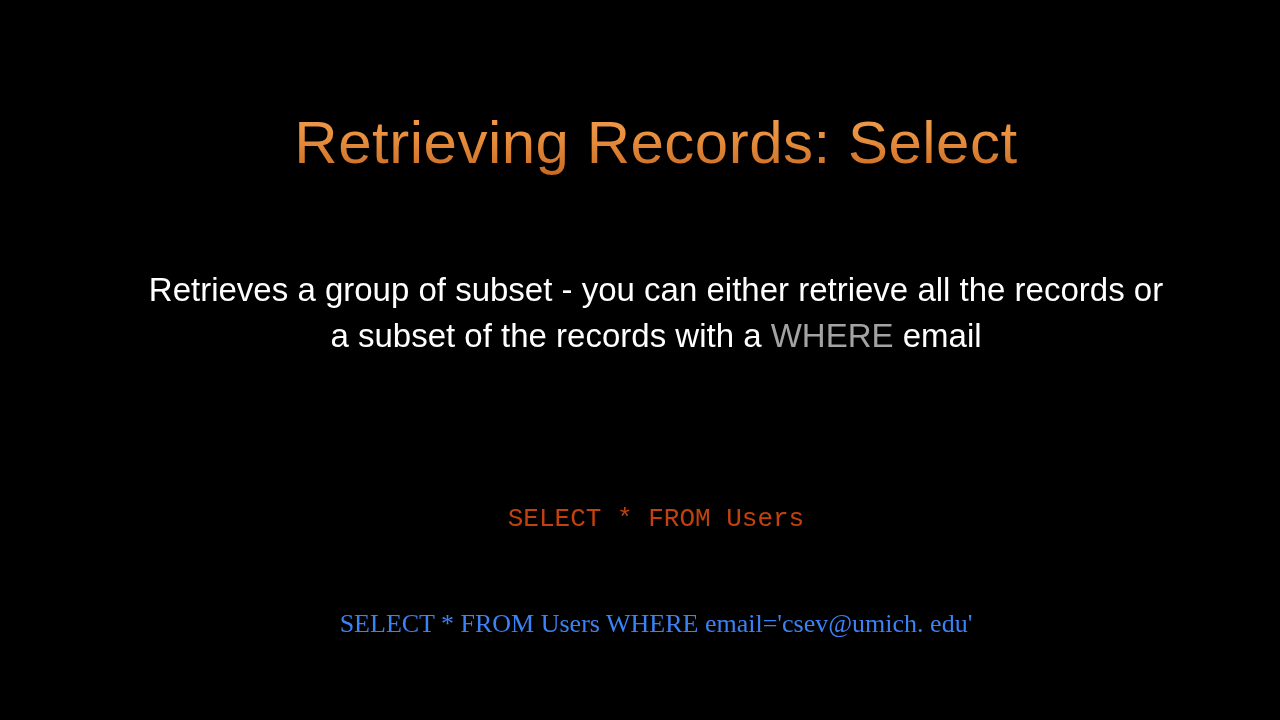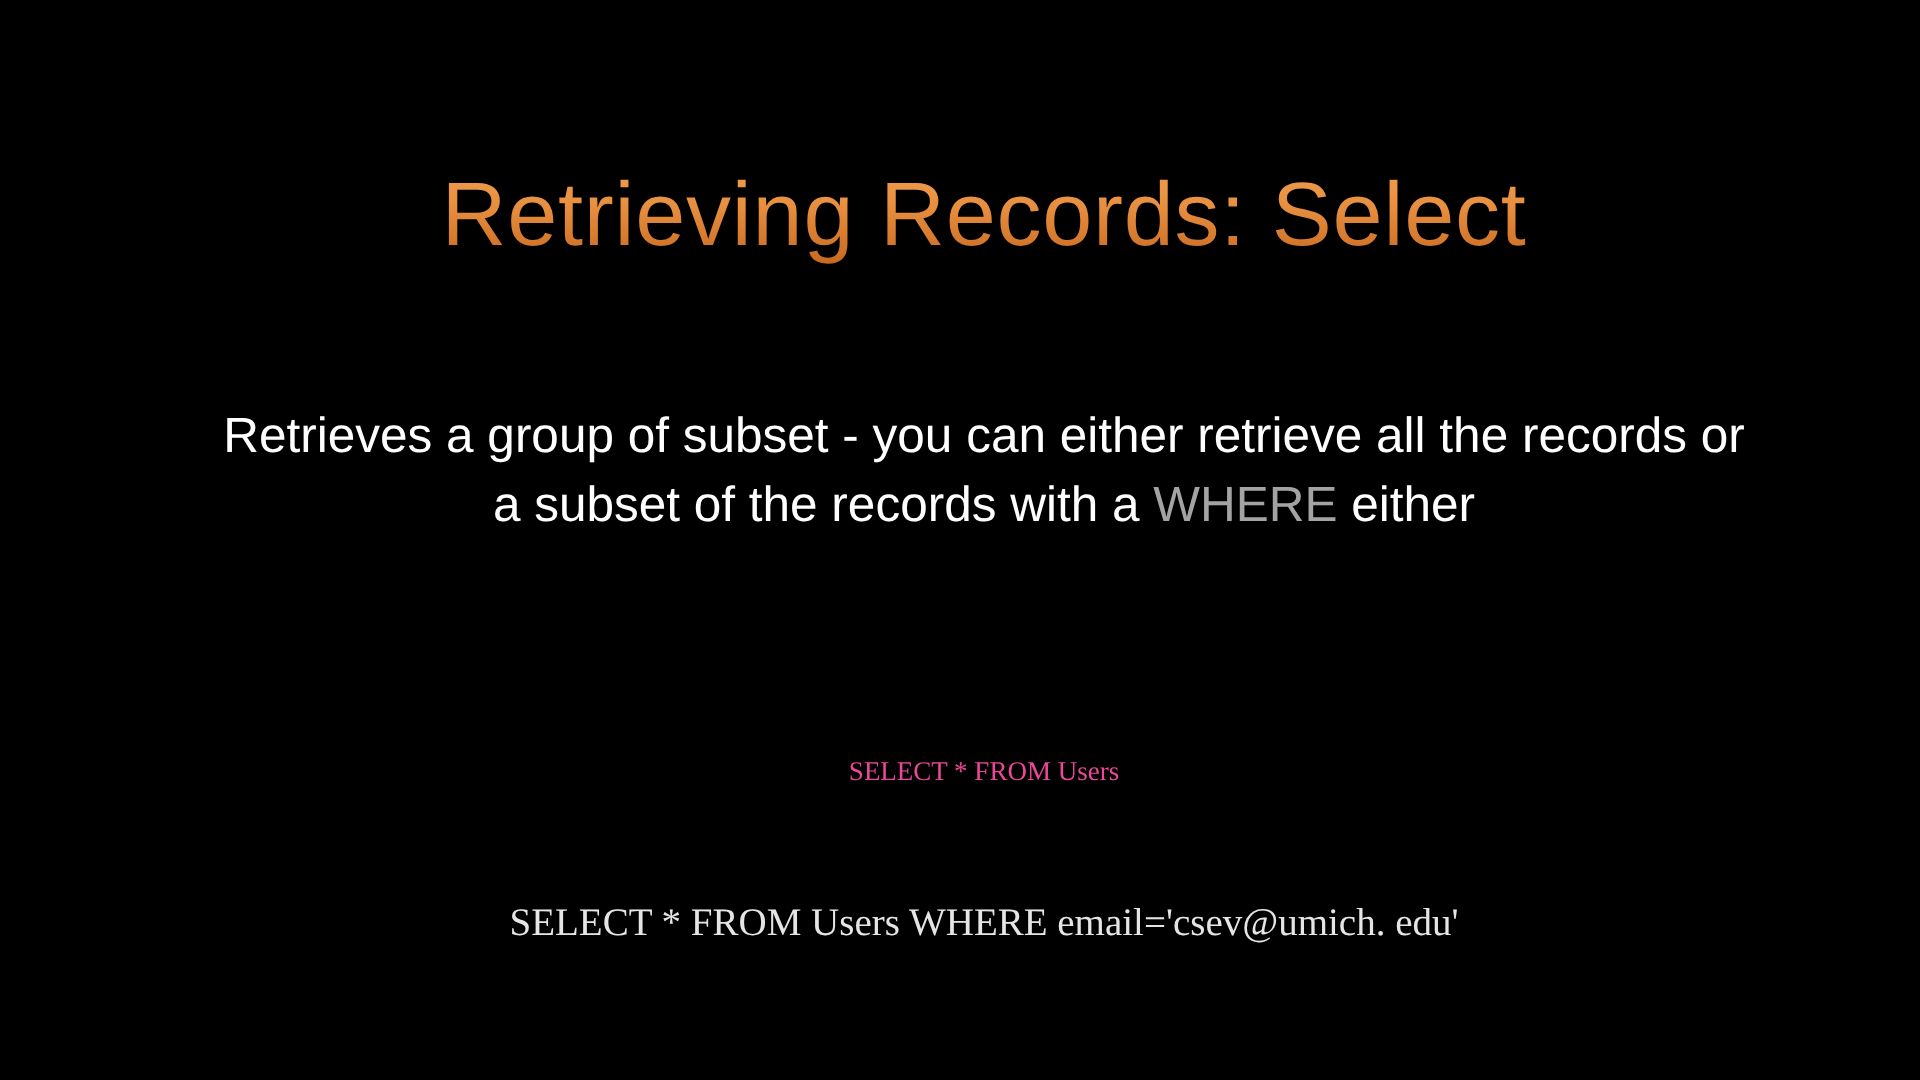--- a/index.html
+++ b/index.html
@@ -38,36 +38,36 @@
       color: #ffffff;
       text-align: center;
       line-height: 1.4;
       padding: 0 20px;
       margin-bottom: 145px;
     }
     .description .keyword {
       color: #a3a3a3;
     }
     .code-line-1 {
-      font-family: Liberation Serif, serif;
-      font-size: 18px;
-      color: #ec4899;
+      font-family: Liberation Mono, monospace;
+      font-size: 26px;
+      color: #c2410c;
       text-align: center;
       margin-bottom: 75px;
     }
     .code-line-2 {
       font-family: Georgia, 'Times New Roman', serif;
       font-size: 26px;
-      color: #e5e5e5;
+      color: #3b82f6;
       text-align: center;
     }
   </style>
 </head>
 <body>
 
 <div class="slide">
   <h1 class="title">Retrieving Records: Select</h1>
   <p class="description">
-    <span>Retrieves a group of subset - you can either retrieve all the records or a subset of the records with a </span><span class="keyword">WHERE</span><span> either</span>
+    <span>Retrieves a group of subset - you can either retrieve all the records or a subset of the records with a </span><span class="keyword">WHERE</span><span> email</span>
   </p>
   <div class="code-line-1">SELECT * FROM Users</div>
   <div class="code-line-2">SELECT * FROM Users WHERE email='csev@umich. edu'</div>
 </div>
 
 </body></html>

